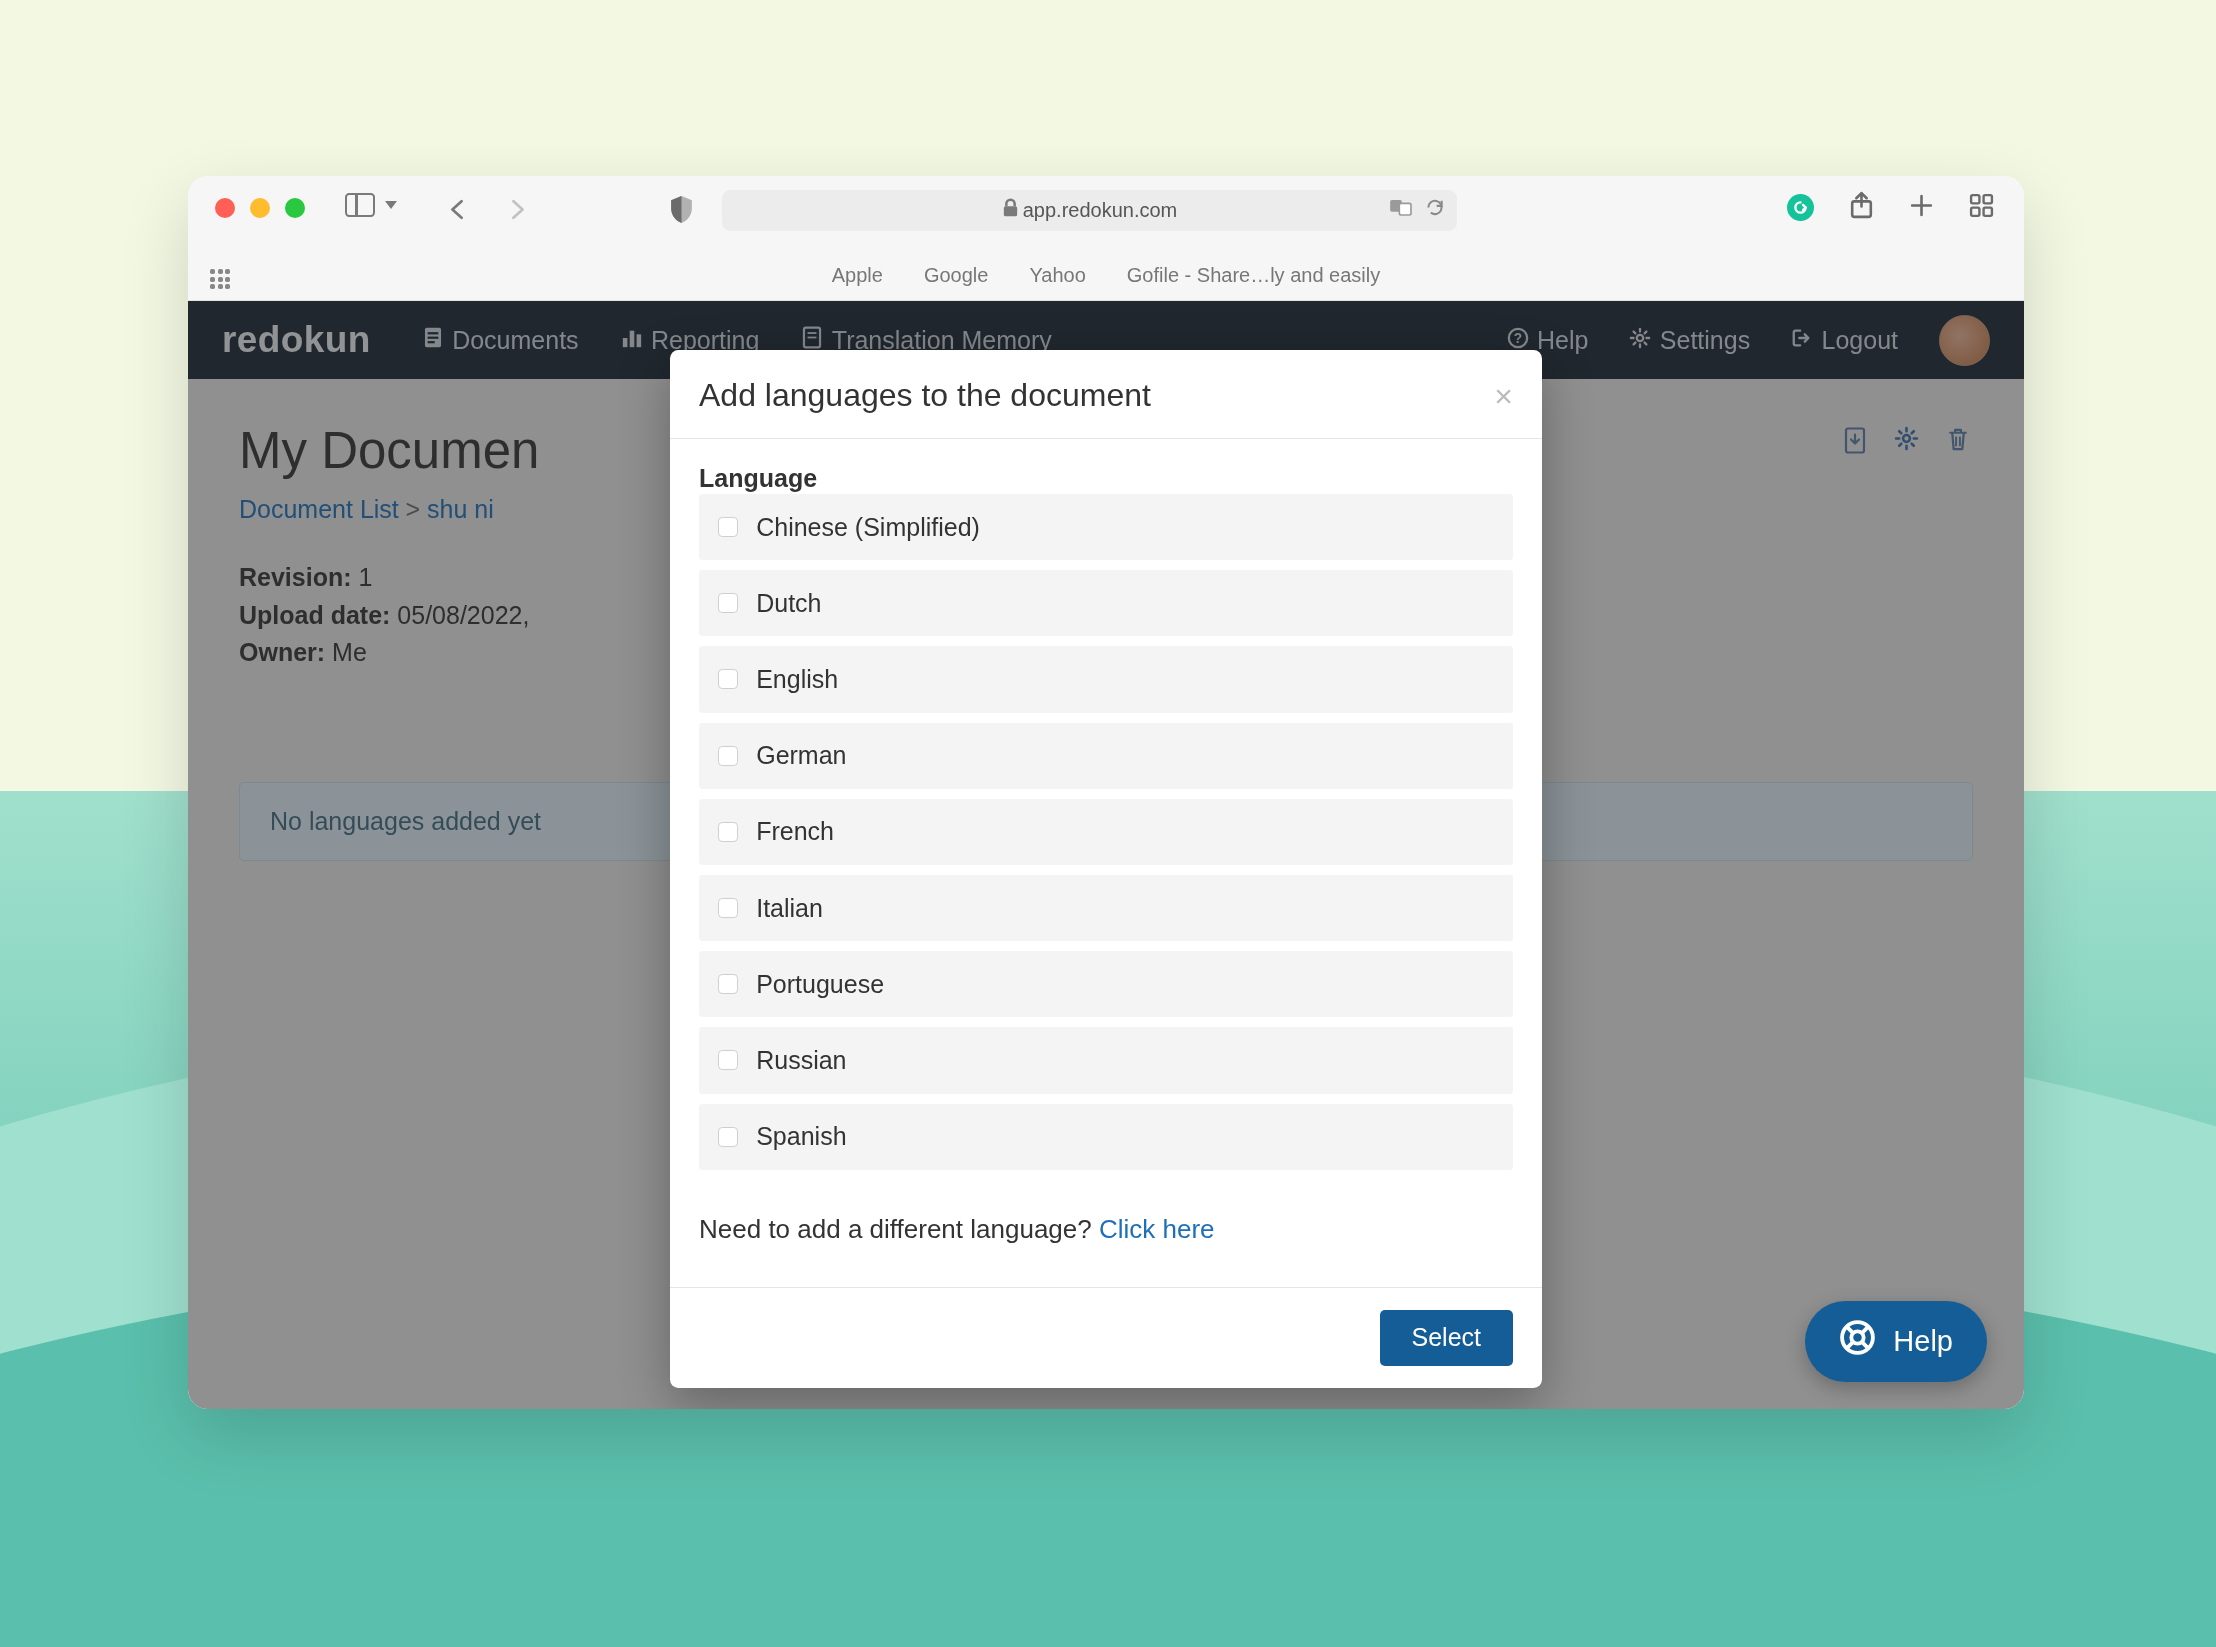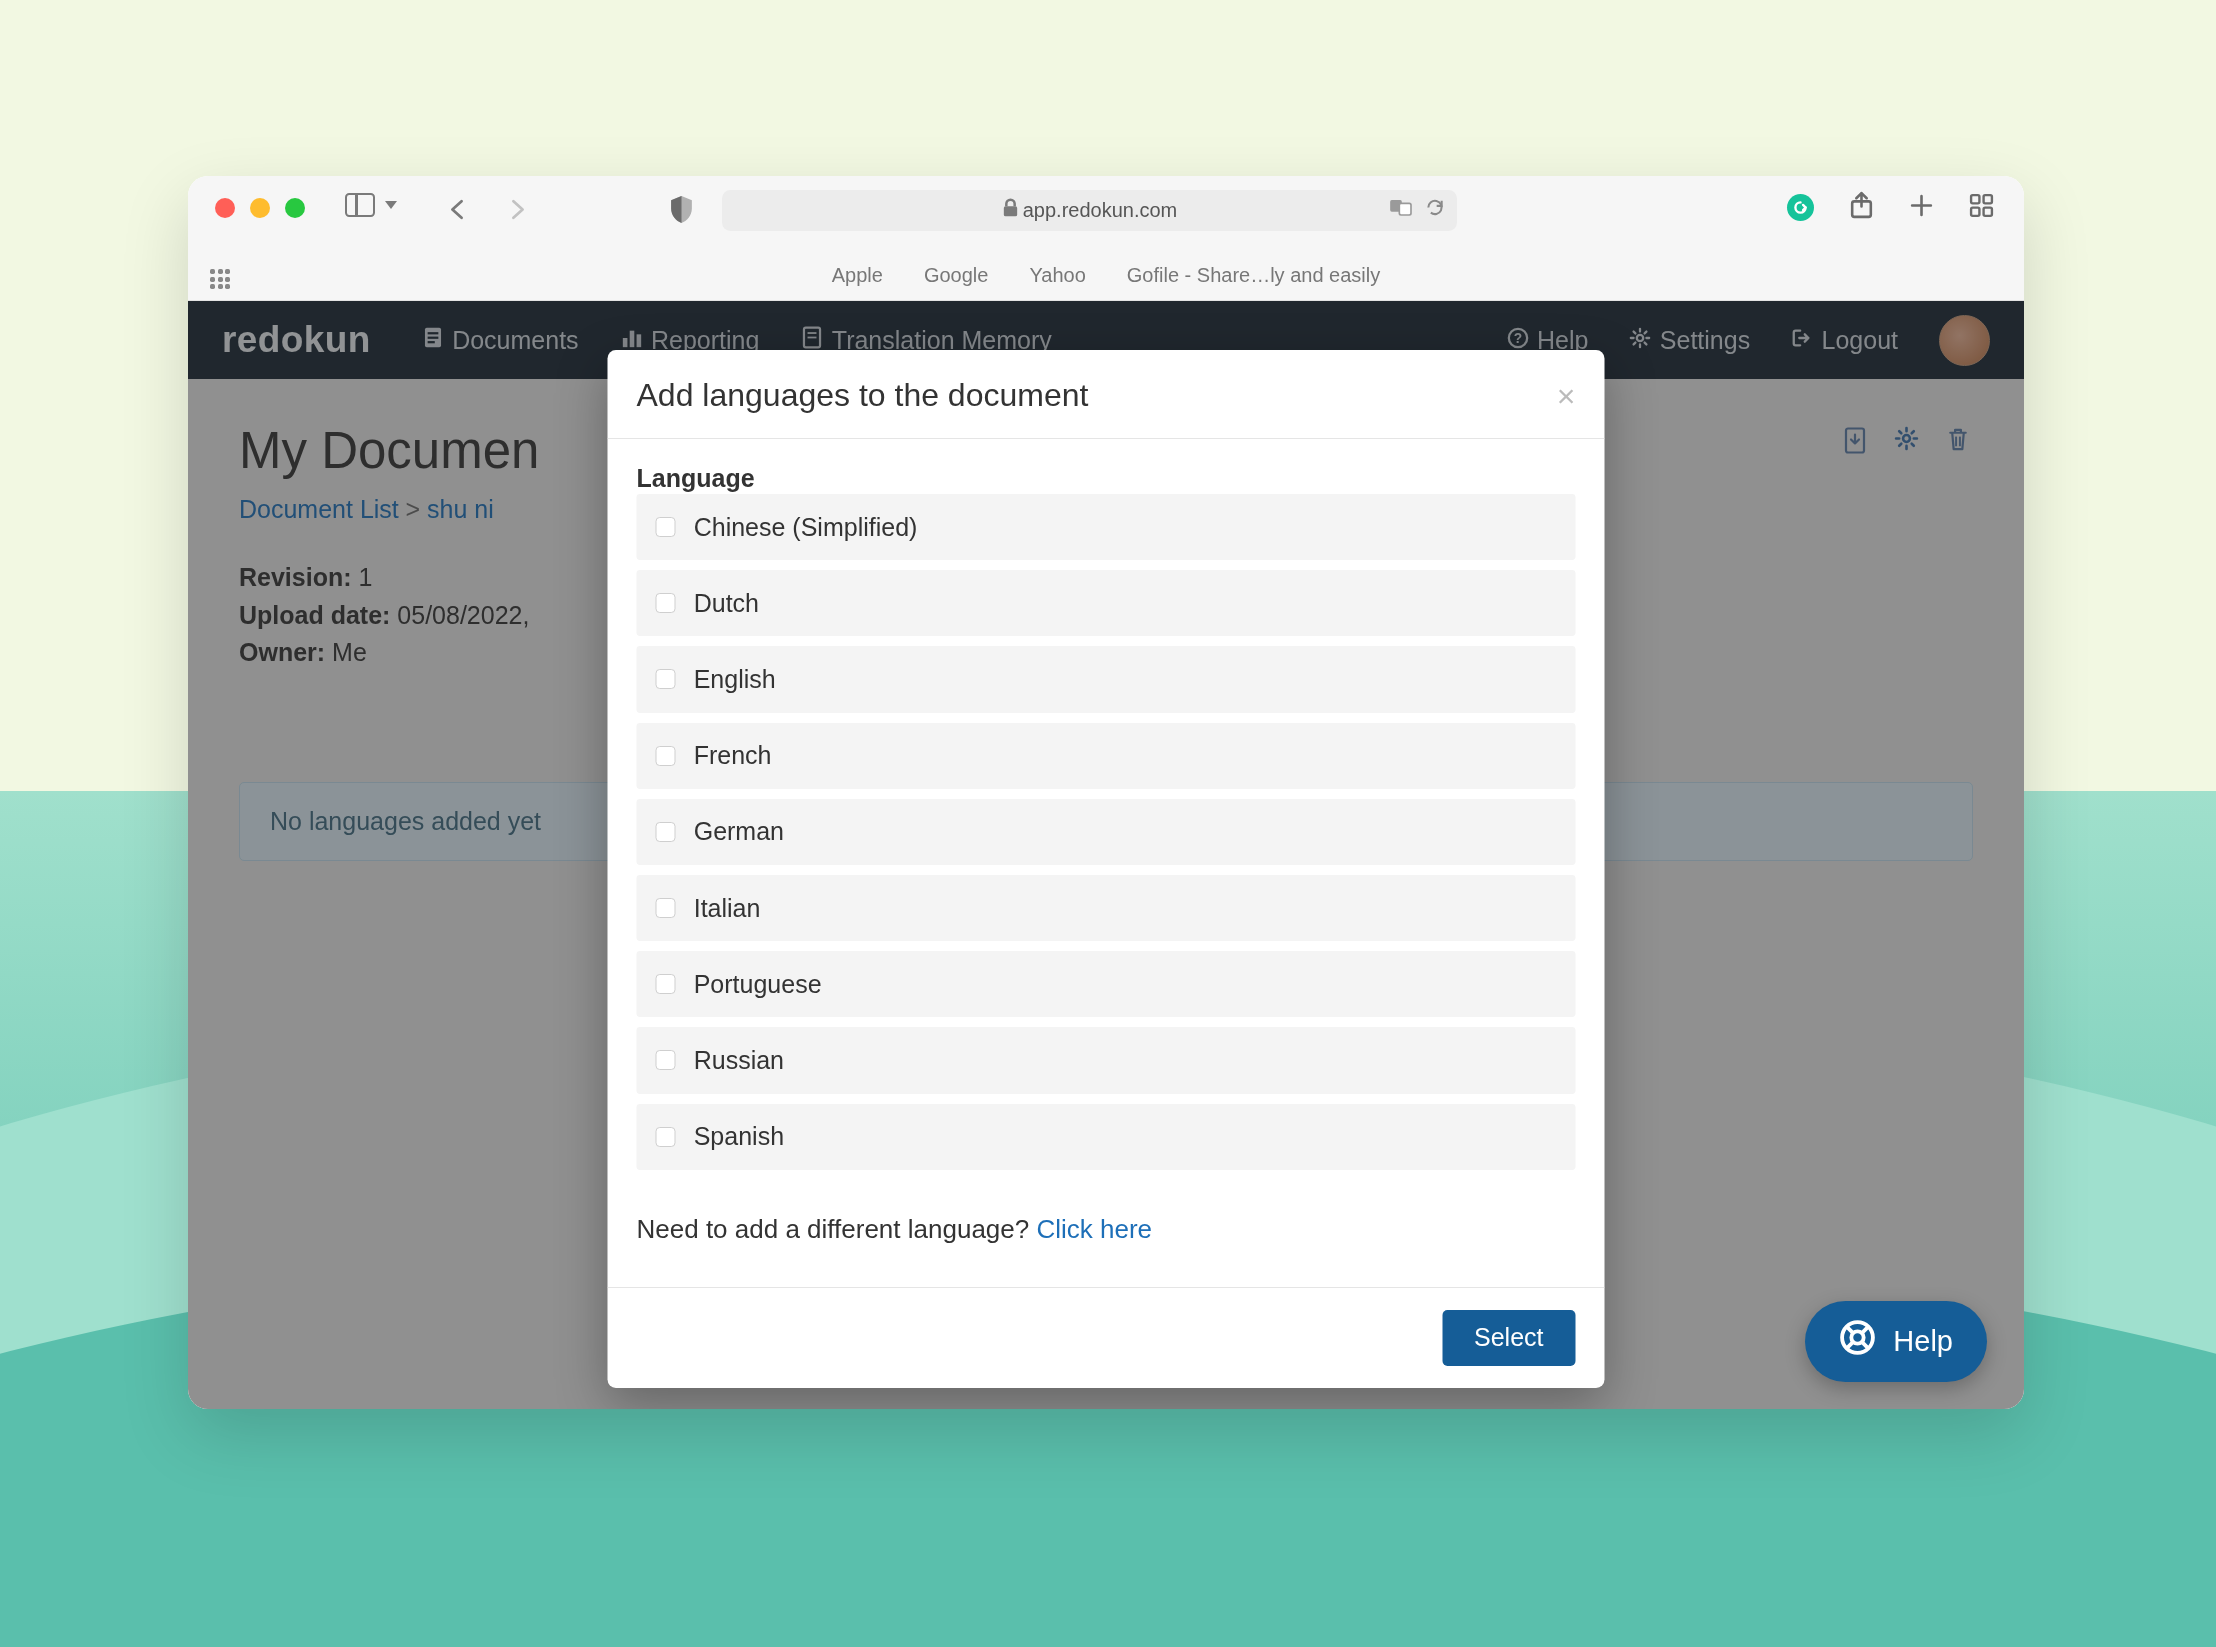--- a/index.html
+++ b/index.html
@@ -298,21 +298,21 @@
     bottom: 0;
     background: rgba(40,40,40,0.45);
     z-index: 12;
   }
 
   .modal {
     position: absolute;
     top: 174px;
     left: 50%;
     transform: translateX(-50%);
-    width: 997px;
+    width: 872px;
     background: #ffffff;
     border-radius: 8.4px;
     box-shadow: 0 17px 51px rgba(0,0,0,0.3);
     z-index: 20;
     overflow: hidden;
   }
   .modal-header {
     padding: 27px 29px 24px 29px;
     border-bottom: 0.8px solid #e5e5e5;
     display: flex;
@@ -656,25 +656,25 @@
           <div class="lang-row">
             <div class="lang-checkbox"></div>
             <span class="lang-name">Dutch</span>
           </div>
           <div class="lang-row">
             <div class="lang-checkbox"></div>
             <span class="lang-name">English</span>
           </div>
           <div class="lang-row">
             <div class="lang-checkbox"></div>
+            <span class="lang-name">German</span>
+          </div>
+          <div class="lang-row">
+            <div class="lang-checkbox"></div>
             <span class="lang-name">French</span>
-          </div>
-          <div class="lang-row">
-            <div class="lang-checkbox"></div>
-            <span class="lang-name">German</span>
           </div>
           <div class="lang-row">
             <div class="lang-checkbox"></div>
             <span class="lang-name">Italian</span>
           </div>
           <div class="lang-row">
             <div class="lang-checkbox"></div>
             <span class="lang-name">Portuguese</span>
           </div>
           <div class="lang-row">

